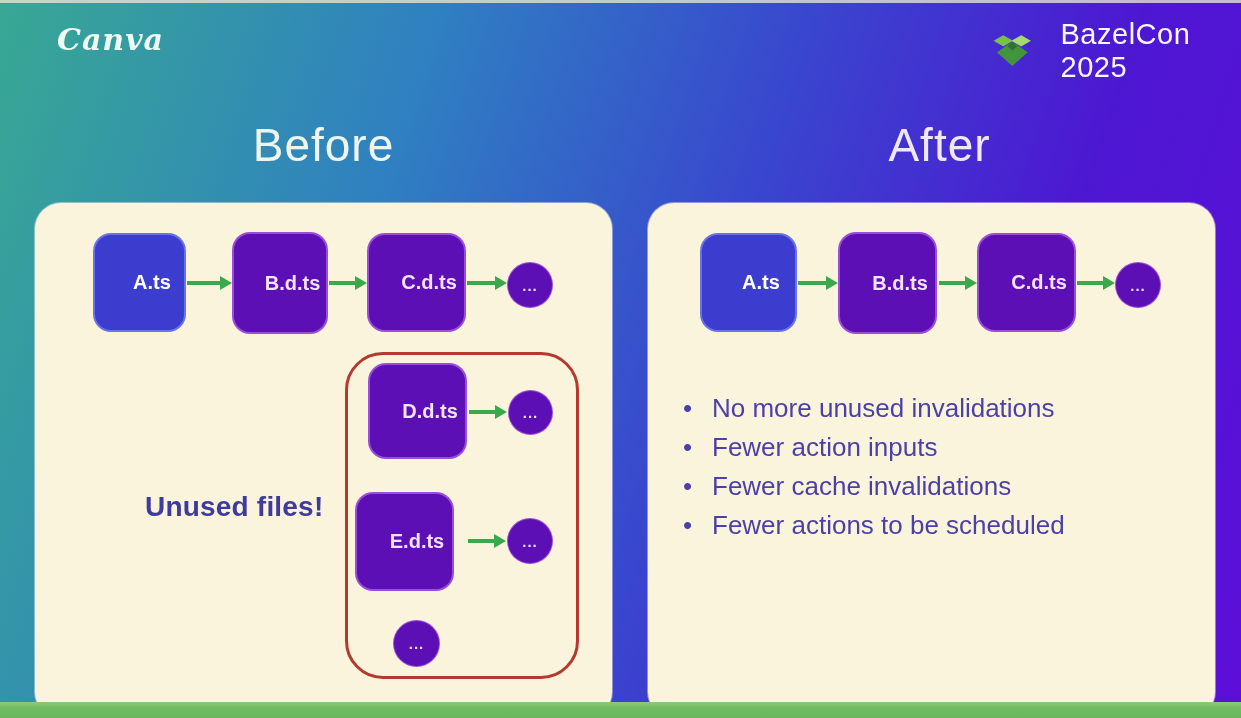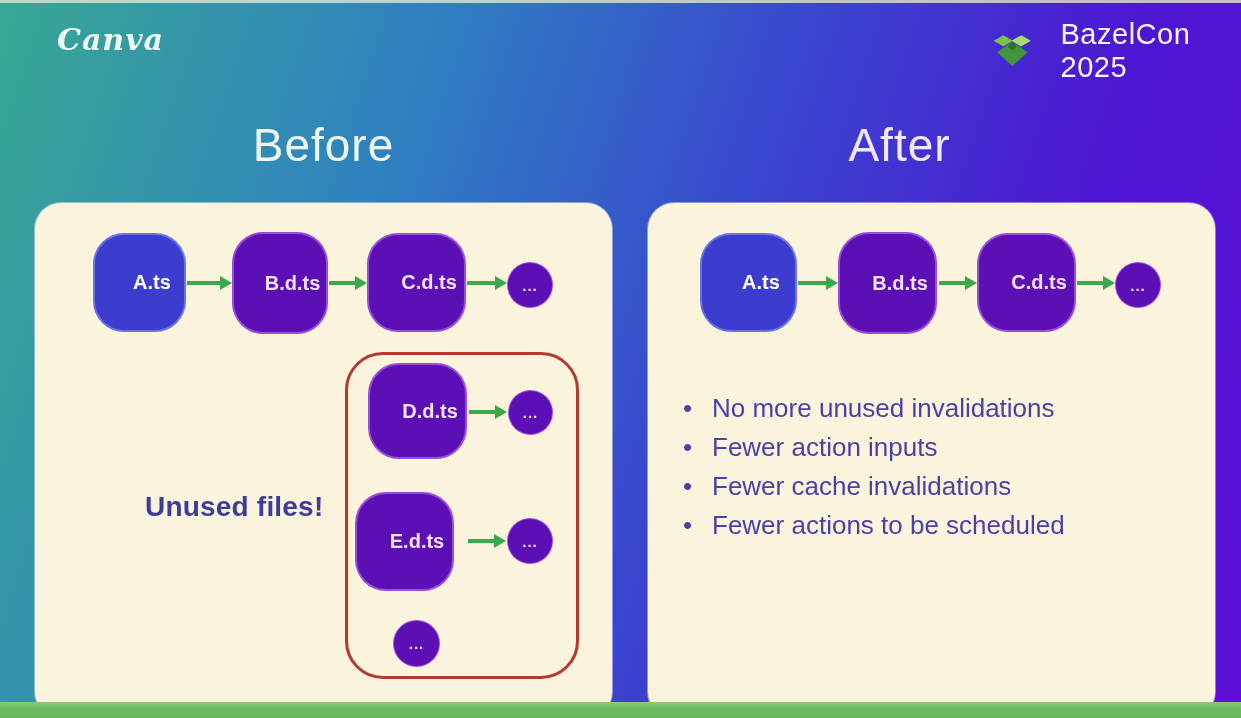--- a/index.html
+++ b/index.html
@@ -14,32 +14,32 @@
   .canva-logo{
     position:absolute;left:33px;top:22px;
     font-family:"DejaVu Serif",serif;font-style:italic;font-weight:bold;
     font-size:30px;color:#eefbf3;letter-spacing:1px;margin-left:24px;
   }
   .bazelcon{position:absolute;left:992px;top:18px;display:flex;align-items:center;gap:28px;}
   .bazelcon .heart{width:46px;height:44px;}
   .bazelcon .bz-text{color:#fbf6ff;font-size:29px;font-weight:400;letter-spacing:.5px;}
   .heading{position:absolute;top:118px;text-align:center;font-size:46px;font-weight:400;letter-spacing:1px;}
   .heading.before{left:35px;width:577px;color:#edf6ee;}
-  .heading.after{left:616px;width:567px;color:#f0e7fa;}
+  .heading.after{left:656px;width:567px;color:#f0e7fa;}
   .panel{
     position:absolute;top:203px;height:515px;
     background:#fbf4dc;border-radius:26px;
     box-shadow:0 0 0 1px rgba(255,235,250,.45);
   }
   .panel.before{left:35px;width:577px;}
   .panel.after{left:648px;width:567px;}
   .node{
     position:absolute;display:flex;align-items:center;justify-content:center;
     color:#f3e3fa;font-weight:bold;font-size:20px;
-    background:#5c0fb5;border-radius:31px;
+    background:#5c0fb5;border-radius:18px;
     border:2px solid rgba(205,130,245,.55);box-sizing:border-box;padding-left:25px;
   }
   .node.blue{background:#3c3ccf;border-color:rgba(150,170,255,.5);color:#ffffff;}
   .dotnode{
     position:absolute;display:flex;align-items:center;justify-content:center;
     background:#5c0fb5;border-radius:50%;
     border:1.5px solid rgba(205,130,245,.55);box-sizing:border-box;
     color:#ecdcf6;font-weight:bold;font-size:15px;letter-spacing:1px;
   }
   .arrow{position:absolute;height:14px;}

